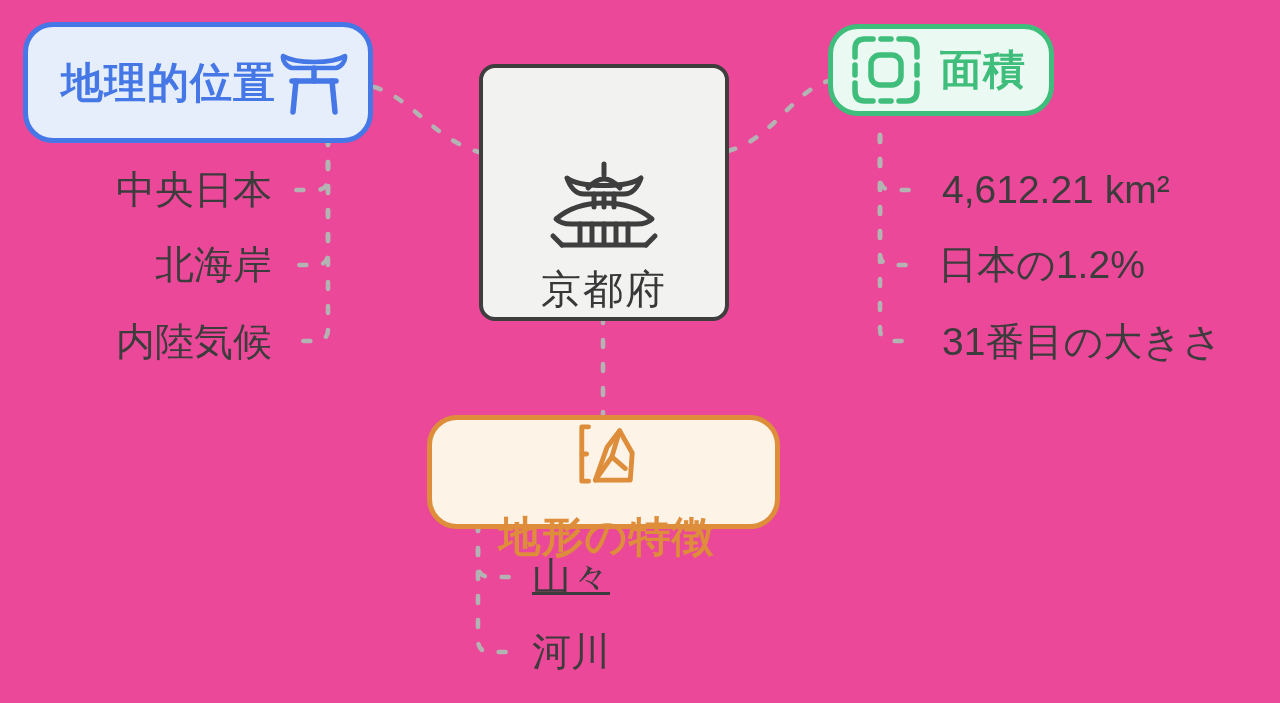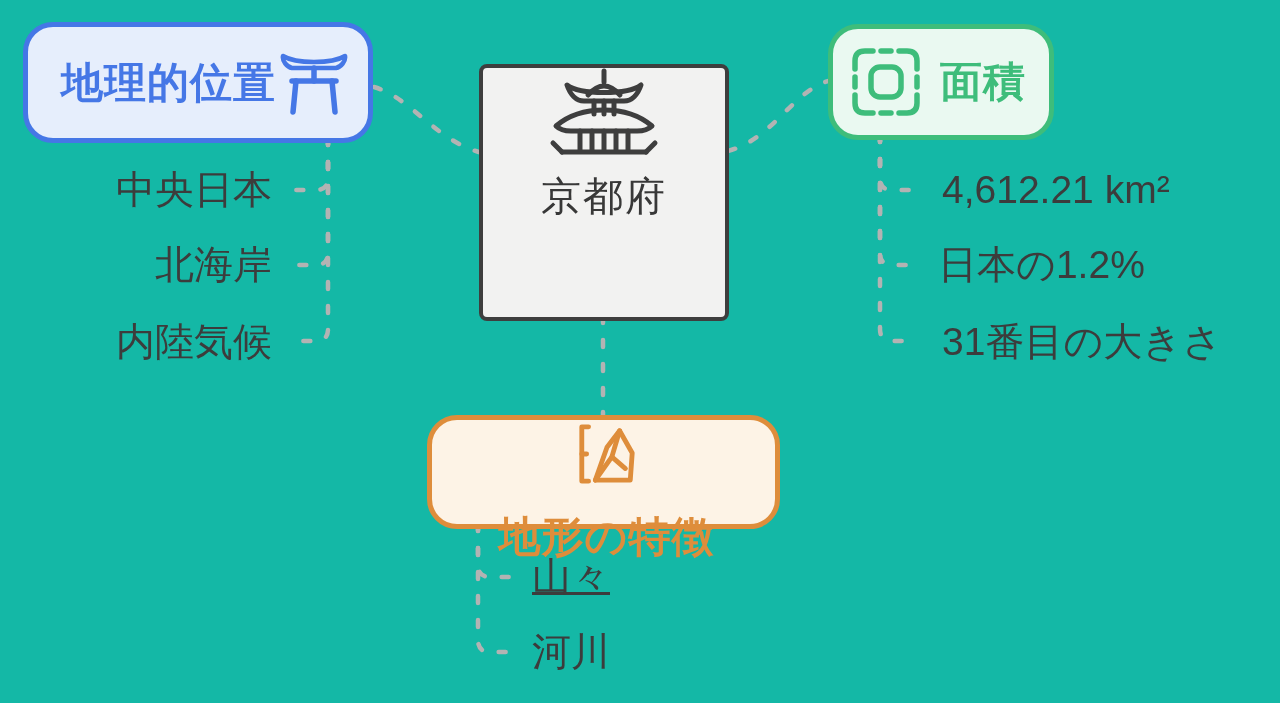--- a/index.html
+++ b/index.html
@@ -2,21 +2,21 @@
 <html><head>
 <meta charset="utf-8">
 <style>
   * { margin: 0; padding: 0; box-sizing: border-box; }
   html, body { background: #ffffff; }
   body { font-family: "Liberation Sans", "DejaVu Sans", sans-serif; }
   .canvas {
     position: relative;
     width: 1280px;
     height: 703px;
-    background: #14b8a6;
+    background: #ec4899;
     overflow: hidden;
   }
   svg.connectors {
     position: absolute;
     left: 0; top: 0;
     width: 1280px; height: 703px;
   }
   .node {
     position: absolute;
     display: flex;
@@ -38,21 +38,21 @@
     width: 350px; height: 121px;
     background: #E6EEFC;
     border-color: #4577E6;
     padding: 0 20px 0 33px;
     justify-content: space-between;
   }
   .node-location .branch-label { color: #4577E6; }
   
   .node-area {
     left: 828px; top: 24px;
-    width: 226px; height: 116px;
+    width: 226px; height: 92px;
     background: #EAF9F1;
     border-color: #3EBD7B;
     padding: 0 20px 0 18px;
     gap: 19px;
   }
   .node-area .branch-label { color: #3EBD7B; }
   
   .node-terrain {
     left: 427px; top: 415px;
     width: 353px; height: 114px;
@@ -62,23 +62,23 @@
     gap: 21px;
     flex-direction: column;
   }
   .node-terrain .branch-label { color: #DE8D3B; }
   
   .node-center {
     left: 479px; top: 64px;
     width: 250px; height: 257px;
     background: #F2F2F1;
     border: 4px solid #3E3E3E;
-    border-radius: 8px;
+    border-radius: 16px;
     flex-direction: column;
-    justify-content: flex-start;
+    justify-content: flex-end;
     gap: 1px;
   }
   .center-label {
     font-size: 40px;
     font-weight: 500;
     color: #383838;
     letter-spacing: 2px;
   }
   .child-item {
     position: absolute;

